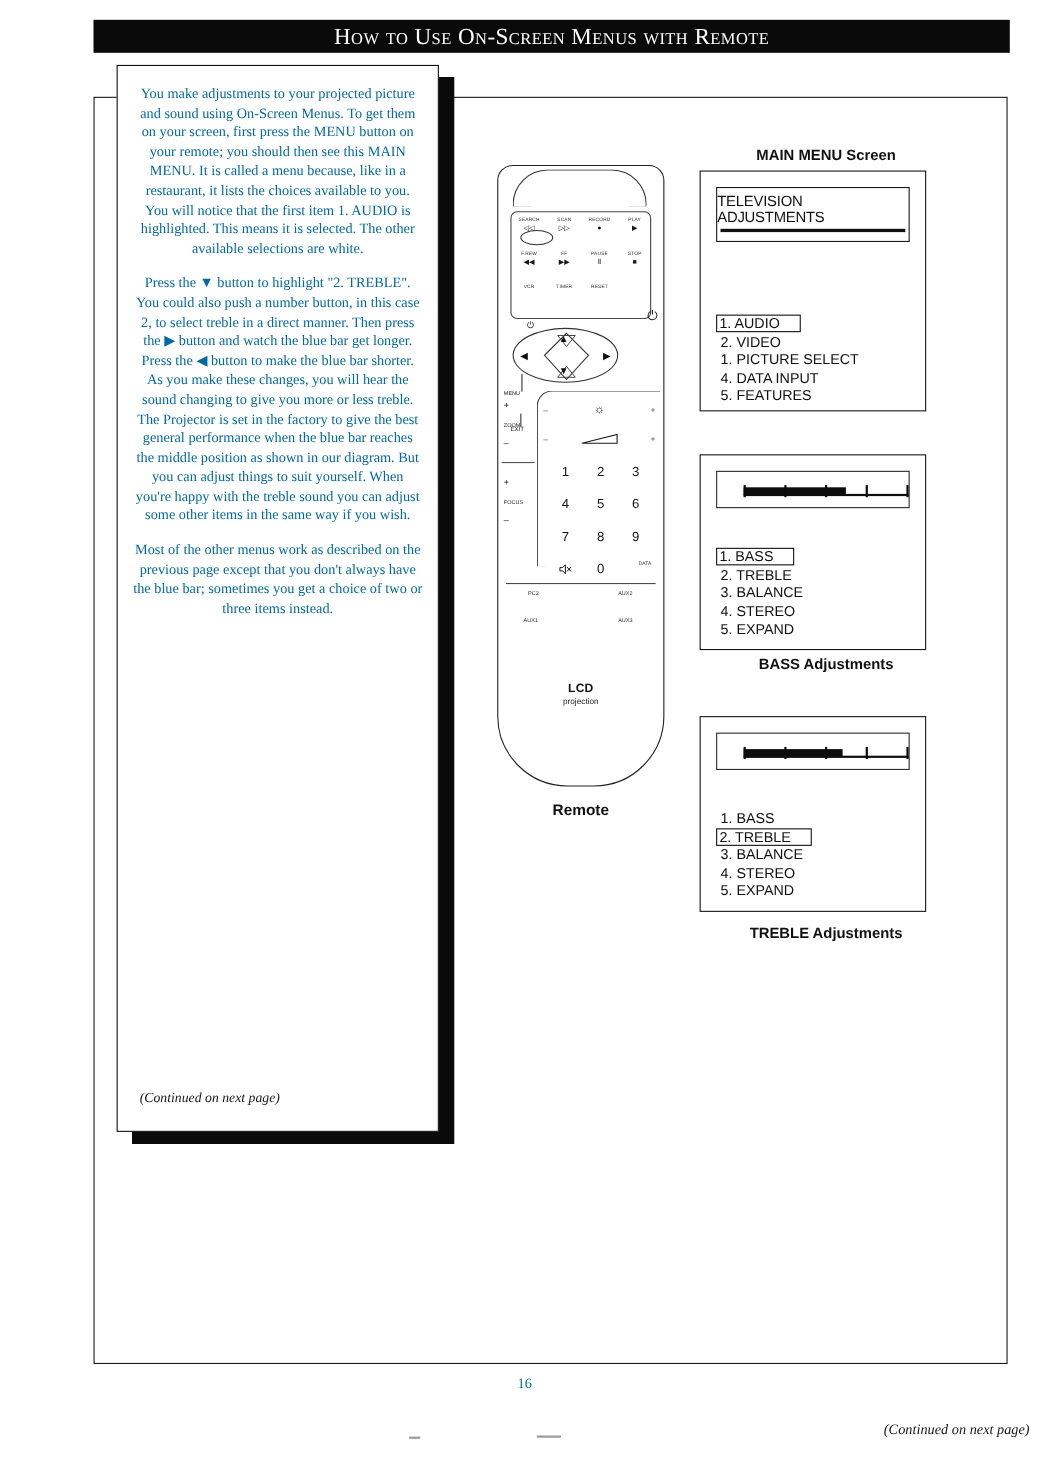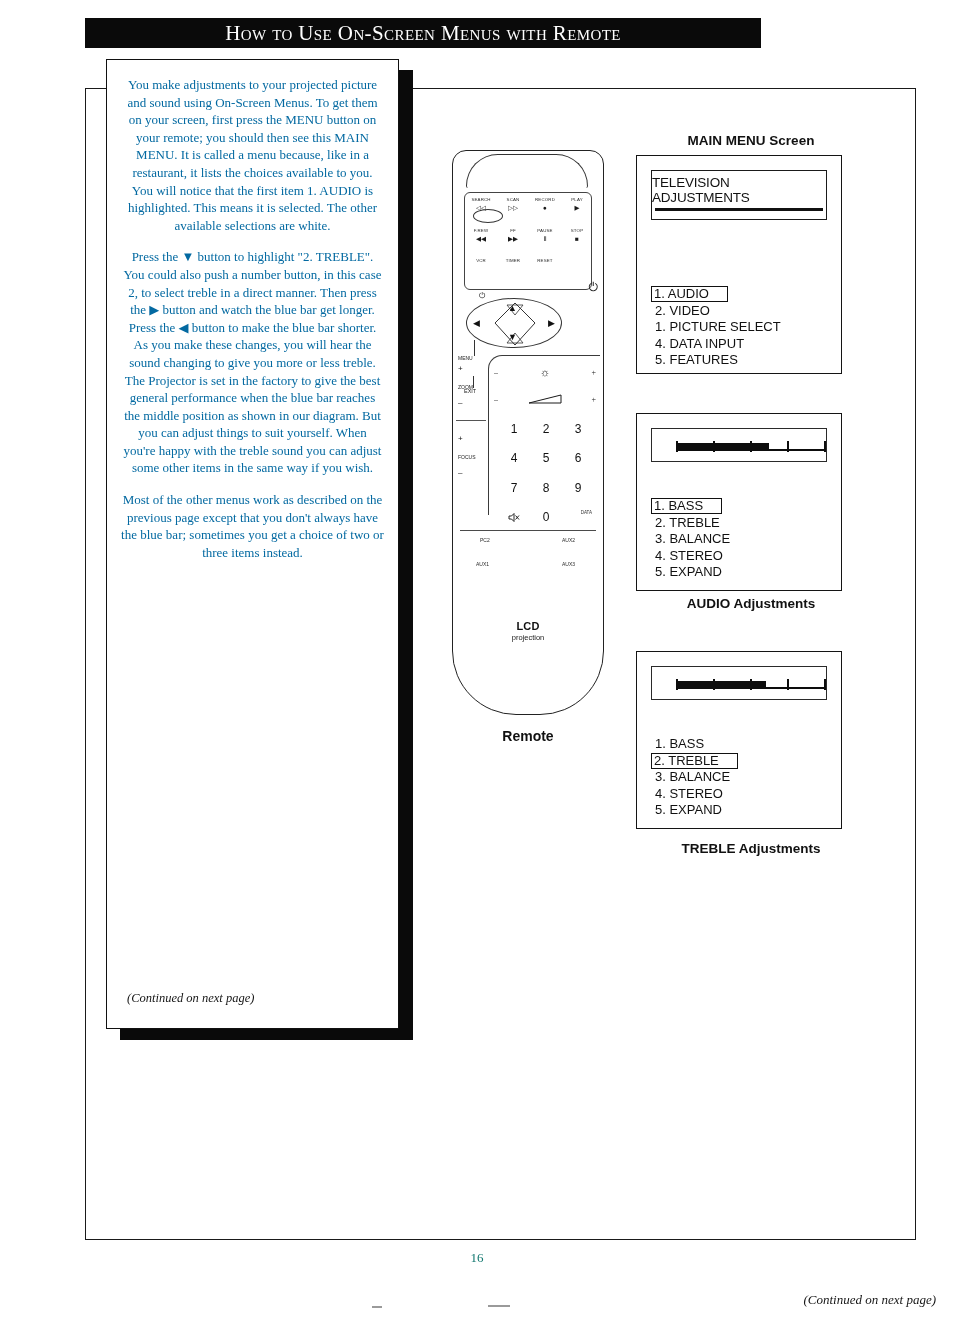--- a/index.html
+++ b/index.html
@@ -5,21 +5,21 @@
   html,body{margin:0;padding:0;background:#ffffff;}
   body{
     width:954px;height:1332px;position:relative;overflow:hidden;
     font-family:"Liberation Serif", serif;
     color:#111;
     -webkit-font-smoothing:antialiased;
   }
 
   
   .header-banner{
-    position:absolute;left:85px;top:18px;width:676px;height:30px;
+    position:absolute;left:85px;top:18px;width:833px;height:30px;
     background:#0a0a0a;
     display:flex;align-items:center;justify-content:center;
   }
   .header-title{
     color:#ffffff;
     font-family:"Liberation Serif", serif;
     font-size:21px;
     font-variant:small-caps;
     letter-spacing:0.4px;
     white-space:nowrap;
@@ -469,21 +469,21 @@
     </div>
     <div class="osd-item-row">
       <span class="osd-item">4. STEREO</span>
     </div>
     <div class="osd-item-row">
       <span class="osd-item">5. EXPAND</span>
     </div>
   </div>
 </div>
 <div style="position:absolute;left:636px;top:596px;width:230px;">
-  <div class="osd-caption-bottom" style="position:relative;">AUDIO Adjustments</div>
+  <div class="osd-caption-bottom" style="position:relative;">BASS Adjustments</div>
 </div>
 
 <div class="osd-box" style="left:636px;top:651px;width:206px;height:178px;">
   <div class="slider-frame">
     <div class="slider-track">
       <div class="slider-base"></div>
       <div class="slider-fill" id="treble-fill" style="width: 90px;"></div>
       <span class="tick" style="left:0px;"></span>
       <span class="tick" style="left:37px;"></span>
       <span class="tick" style="left:74px;"></span>

